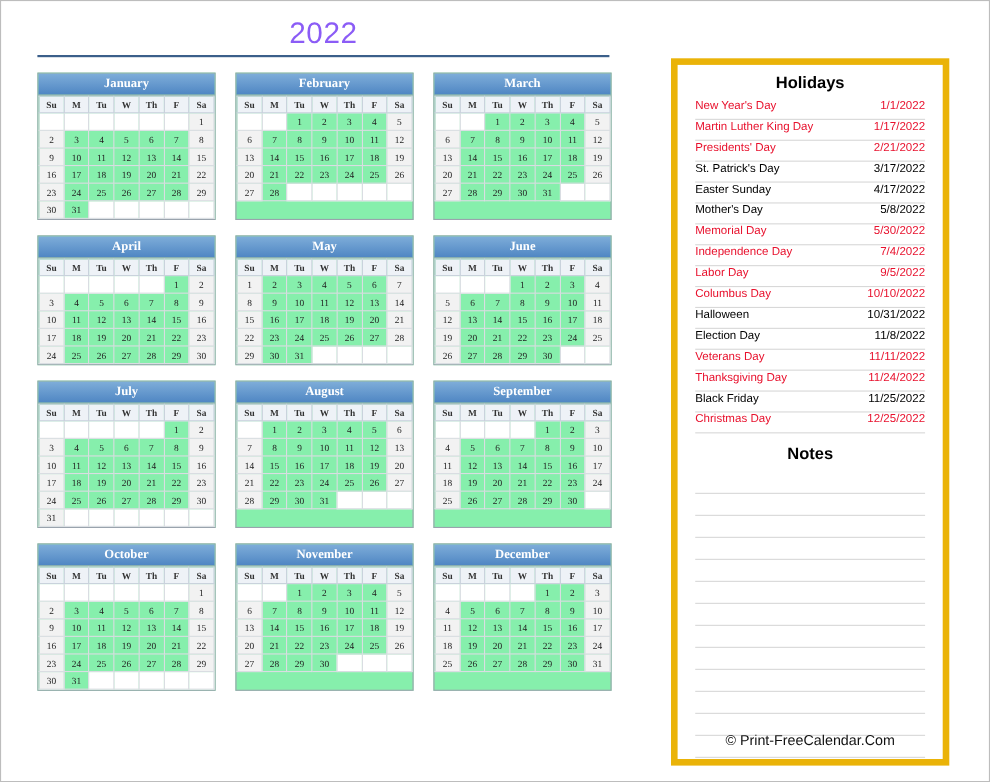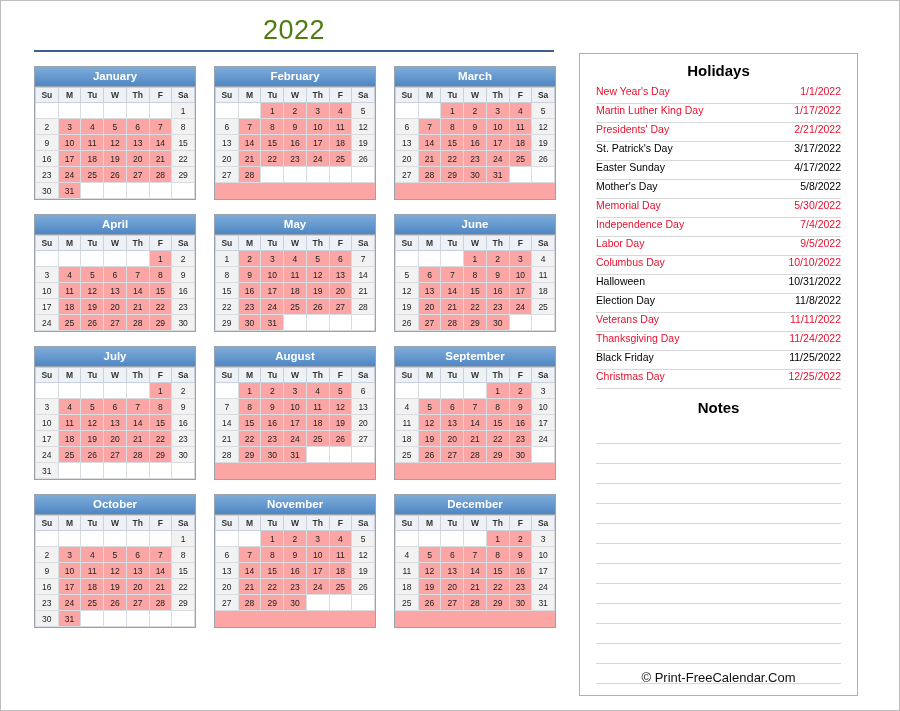--- a/index.html
+++ b/index.html
@@ -26,21 +26,21 @@
   
   .title-wrap {
     position: absolute;
     left: 33px;
     top: 16px;
     width: 520px;
     text-align: center;
   }
   .year-title {
     font-size: 27px;
-    color: #4d7c0f;
+    color: #8b5cf6;
     font-weight: normal;
     letter-spacing: 0.5px;
     line-height: 1;
   }
   .title-rule {
     position: absolute;
     left: 33px;
     top: 49px;
     width: 520px;
     height: 2px;
@@ -56,21 +56,22 @@
     display: flex;
     flex-wrap: wrap;
     gap: 0;
   }
   .month-box {
     width: 162px;
     margin-right: 18px;
     margin-bottom: 14px;
     border: 1px solid #9aa3ad;
     box-sizing: border-box;
-    background: #fca5a5;
+    background: #86efac;
+    font-family: Liberation Serif, serif;
   }
   .month-box.last-col { margin-right: 0; }
   .month-name {
     background: #5b8fc9;
     background: linear-gradient(#7eadd9, #4f86c3);
     color: #ffffff;
     font-size: 11.5px;
     font-weight: bold;
     text-align: center;
     padding: 3px 0 4px 0;
@@ -103,25 +104,25 @@
   table.mtable td.wk {
     background: #f2f2f2;
   }
   table.mtable td.empty {
     background: #ffffff;
   }
 
   
   .right-panel {
     position: absolute;
-    left: 578px;
+    left: 609px;
     top: 52px;
-    width: 279px;
+    width: 253px;
     height: 643px;
-    border: 1px solid #eab308;
+    border: 6px solid #eab308;
     box-sizing: border-box;
     background: #fff;
   }
   .panel-head {
     text-align: center;
     font-size: 15px;
     font-weight: bold;
     padding: 8px 0 6px 0;
   }
   .holiday-list {

